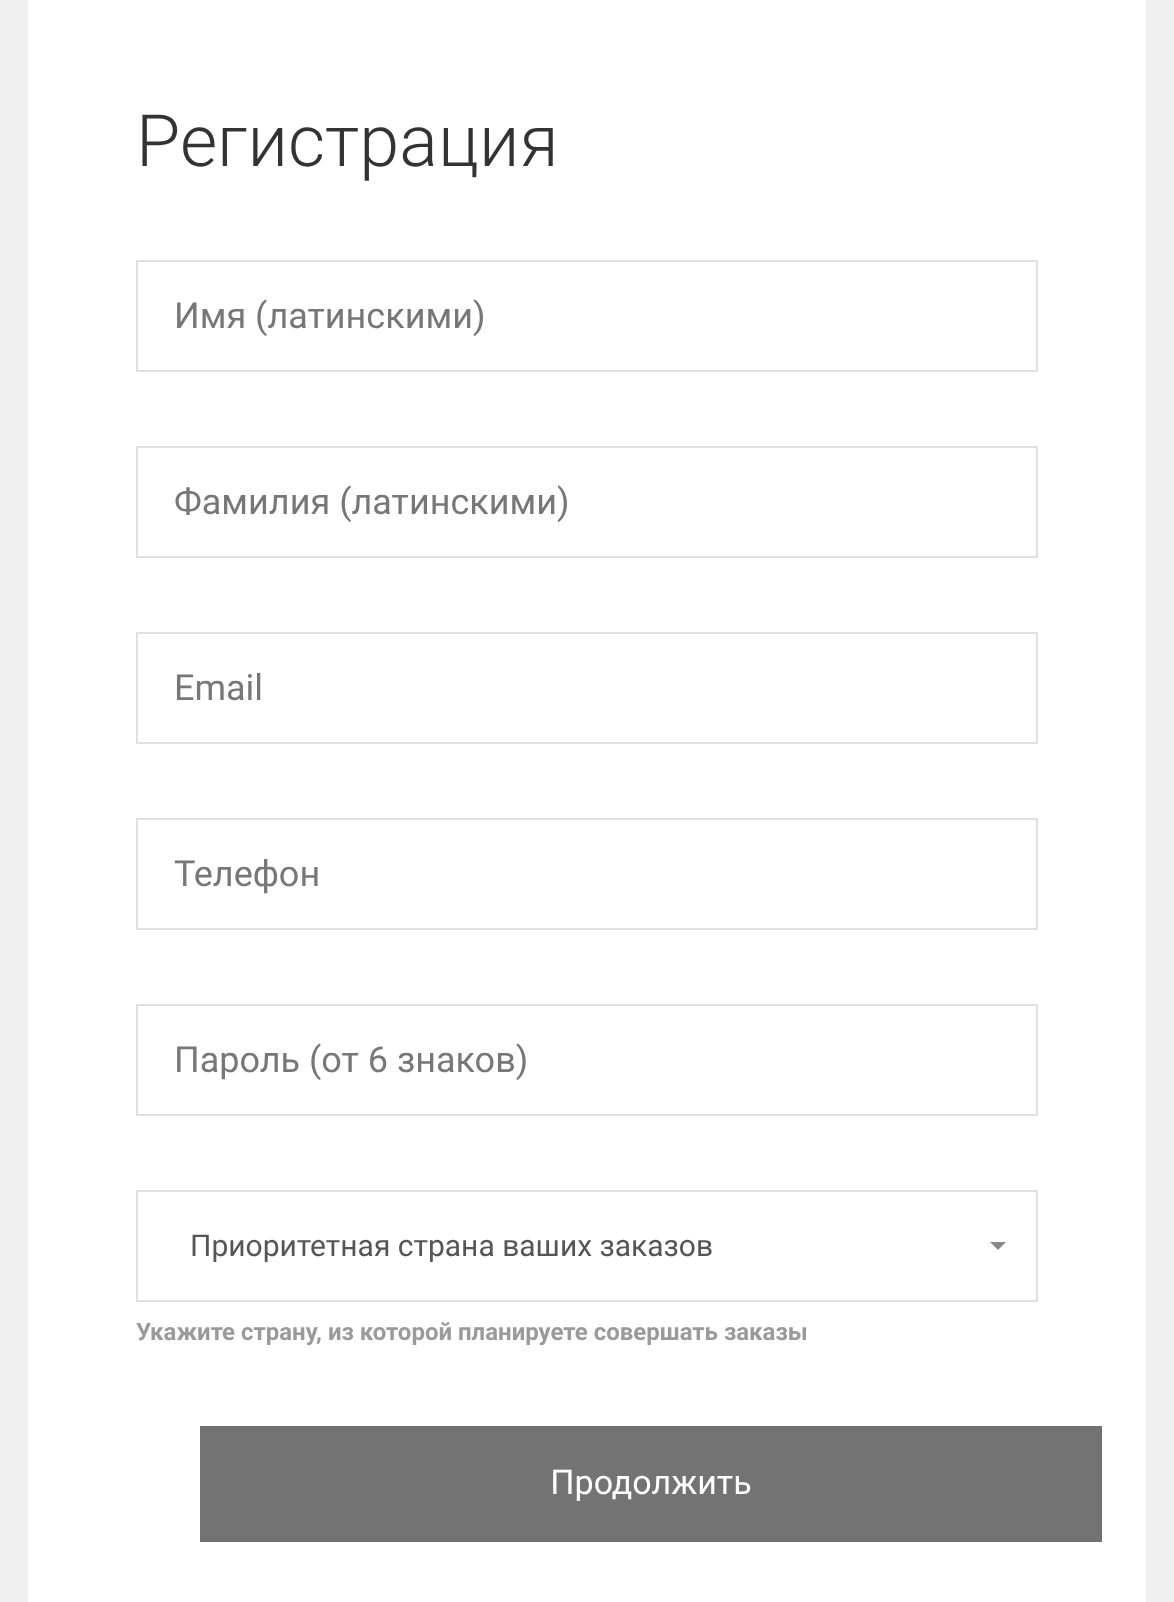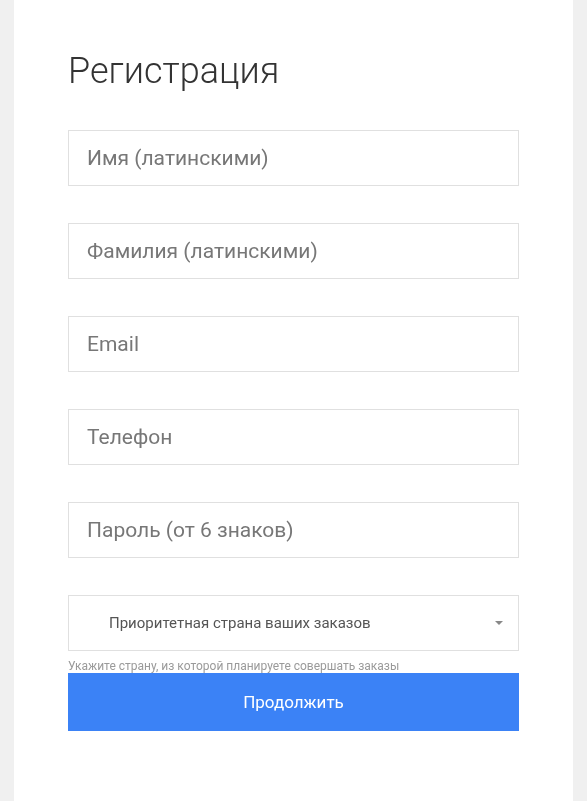--- a/index.html
+++ b/index.html
@@ -25,21 +25,21 @@
       font-weight: 300;
       color: #333333;
       margin-bottom: 38px;
     }
     .field {
       width: 100%;
       height: 56px;
       border: 1px solid #e0e0e0;
       background: #ffffff;
       padding: 0 18px;
-      font-size: 21px;
+      font-size: 18px;
       color: #3b82f6;
       margin-bottom: 37px;
       outline: none;
       font-family: inherit;
     }
     .field::placeholder {
       color: #777777;
     }
     .row {
       display: flex;
@@ -54,21 +54,21 @@
     }
     .select-wrapper {
       position: relative;
       margin-bottom: 8px;
     }
     .select {
       width: 100%;
       height: 56px;
       border: 1px solid #e0e0e0;
       background: #ffffff;
-      padding: 0 40px 0 40px;
+      padding: 0 40px 0 26px;
       font-size: 15px;
       color: #555555;
       outline: none;
       cursor: pointer;
       appearance: none;
       -webkit-appearance: none;
       display: flex;
       align-items: center;
     }
     .select-caret {
@@ -79,31 +79,34 @@
       pointer-events: none;
       width: 0;
       height: 0;
       border-left: 4px solid transparent;
       border-right: 4px solid transparent;
       border-top: 4px solid #888888;
     }
     .helper {
       font-size: 12px;
       color: #9a9a9a;
+      margin-bottom: 40px;
+      font-weight: bold;
     }
     .submit {
       width: 100%;
       height: 58px;
-      background: #3b82f6;
+      background: #737373;
       border: none;
       color: #ffffff;
       font-size: 17px;
       font-weight: 400;
       cursor: pointer;
       font-family: inherit;
+      margin-left: 32px;
     }
   </style>
 </head>
 <body>
 
 <div class="card">
   <h1 class="title">Регистрация</h1>
 
   <input class="field" type="text" placeholder="Имя (латинскими)" style="">
 

